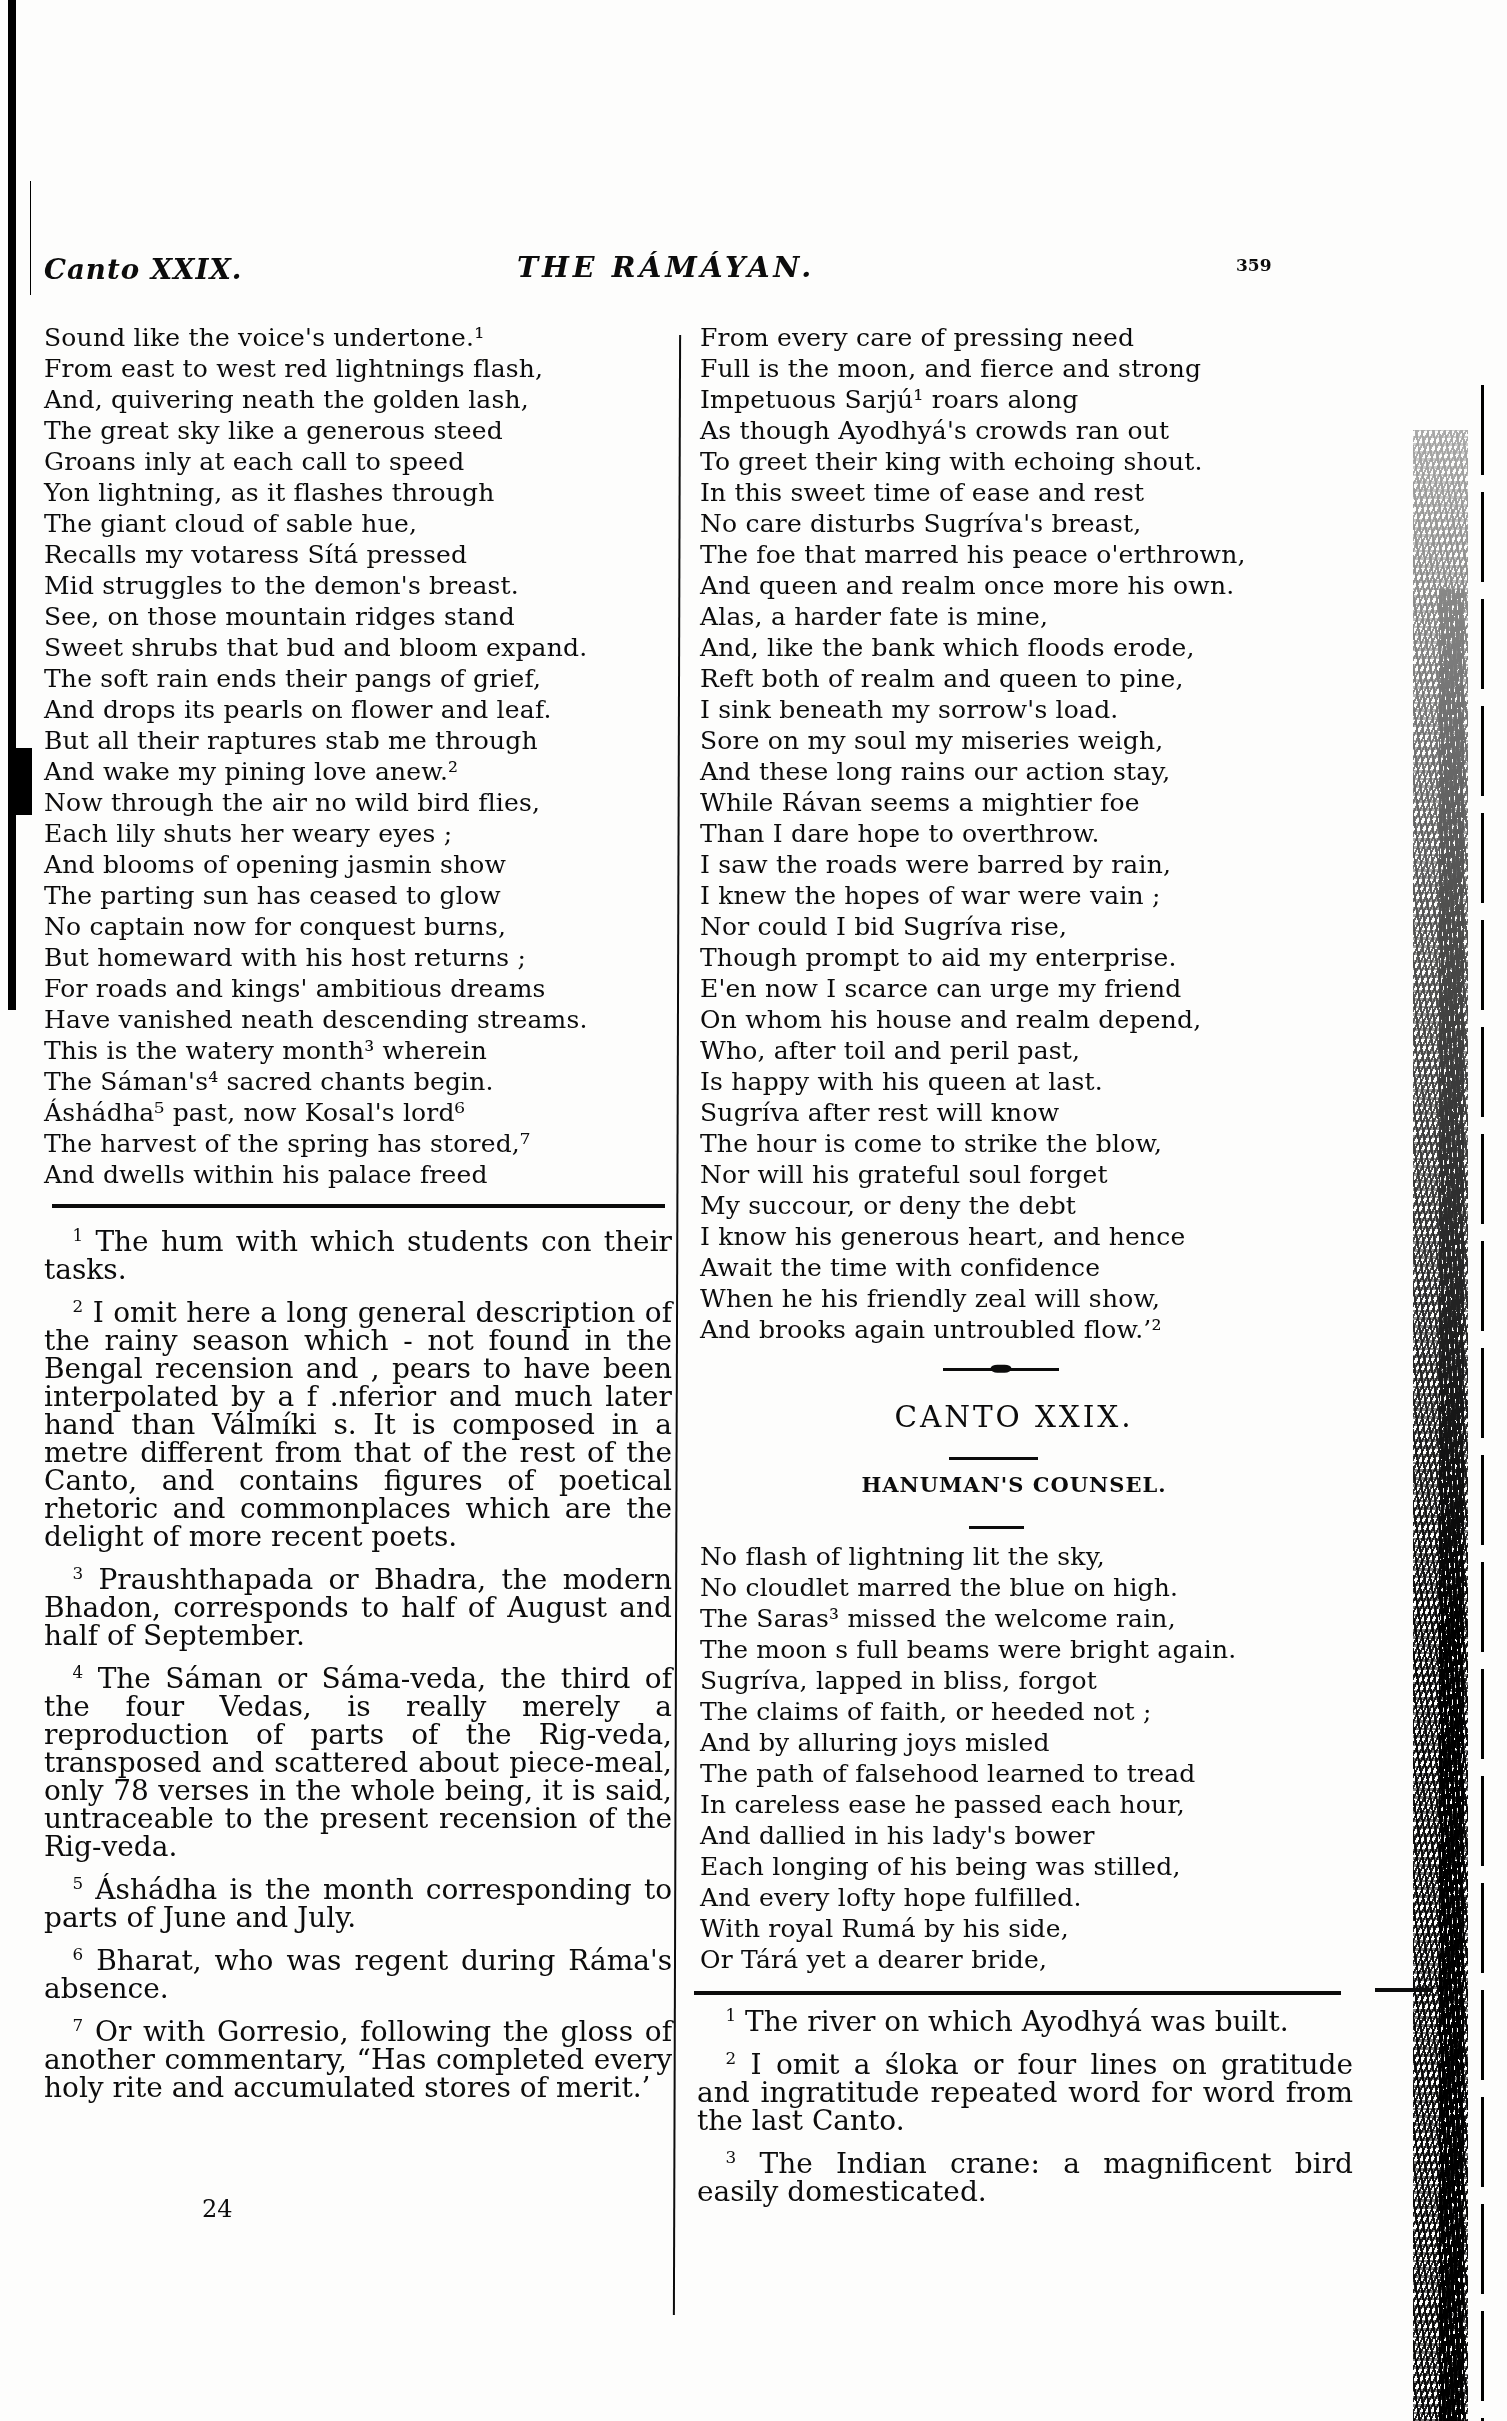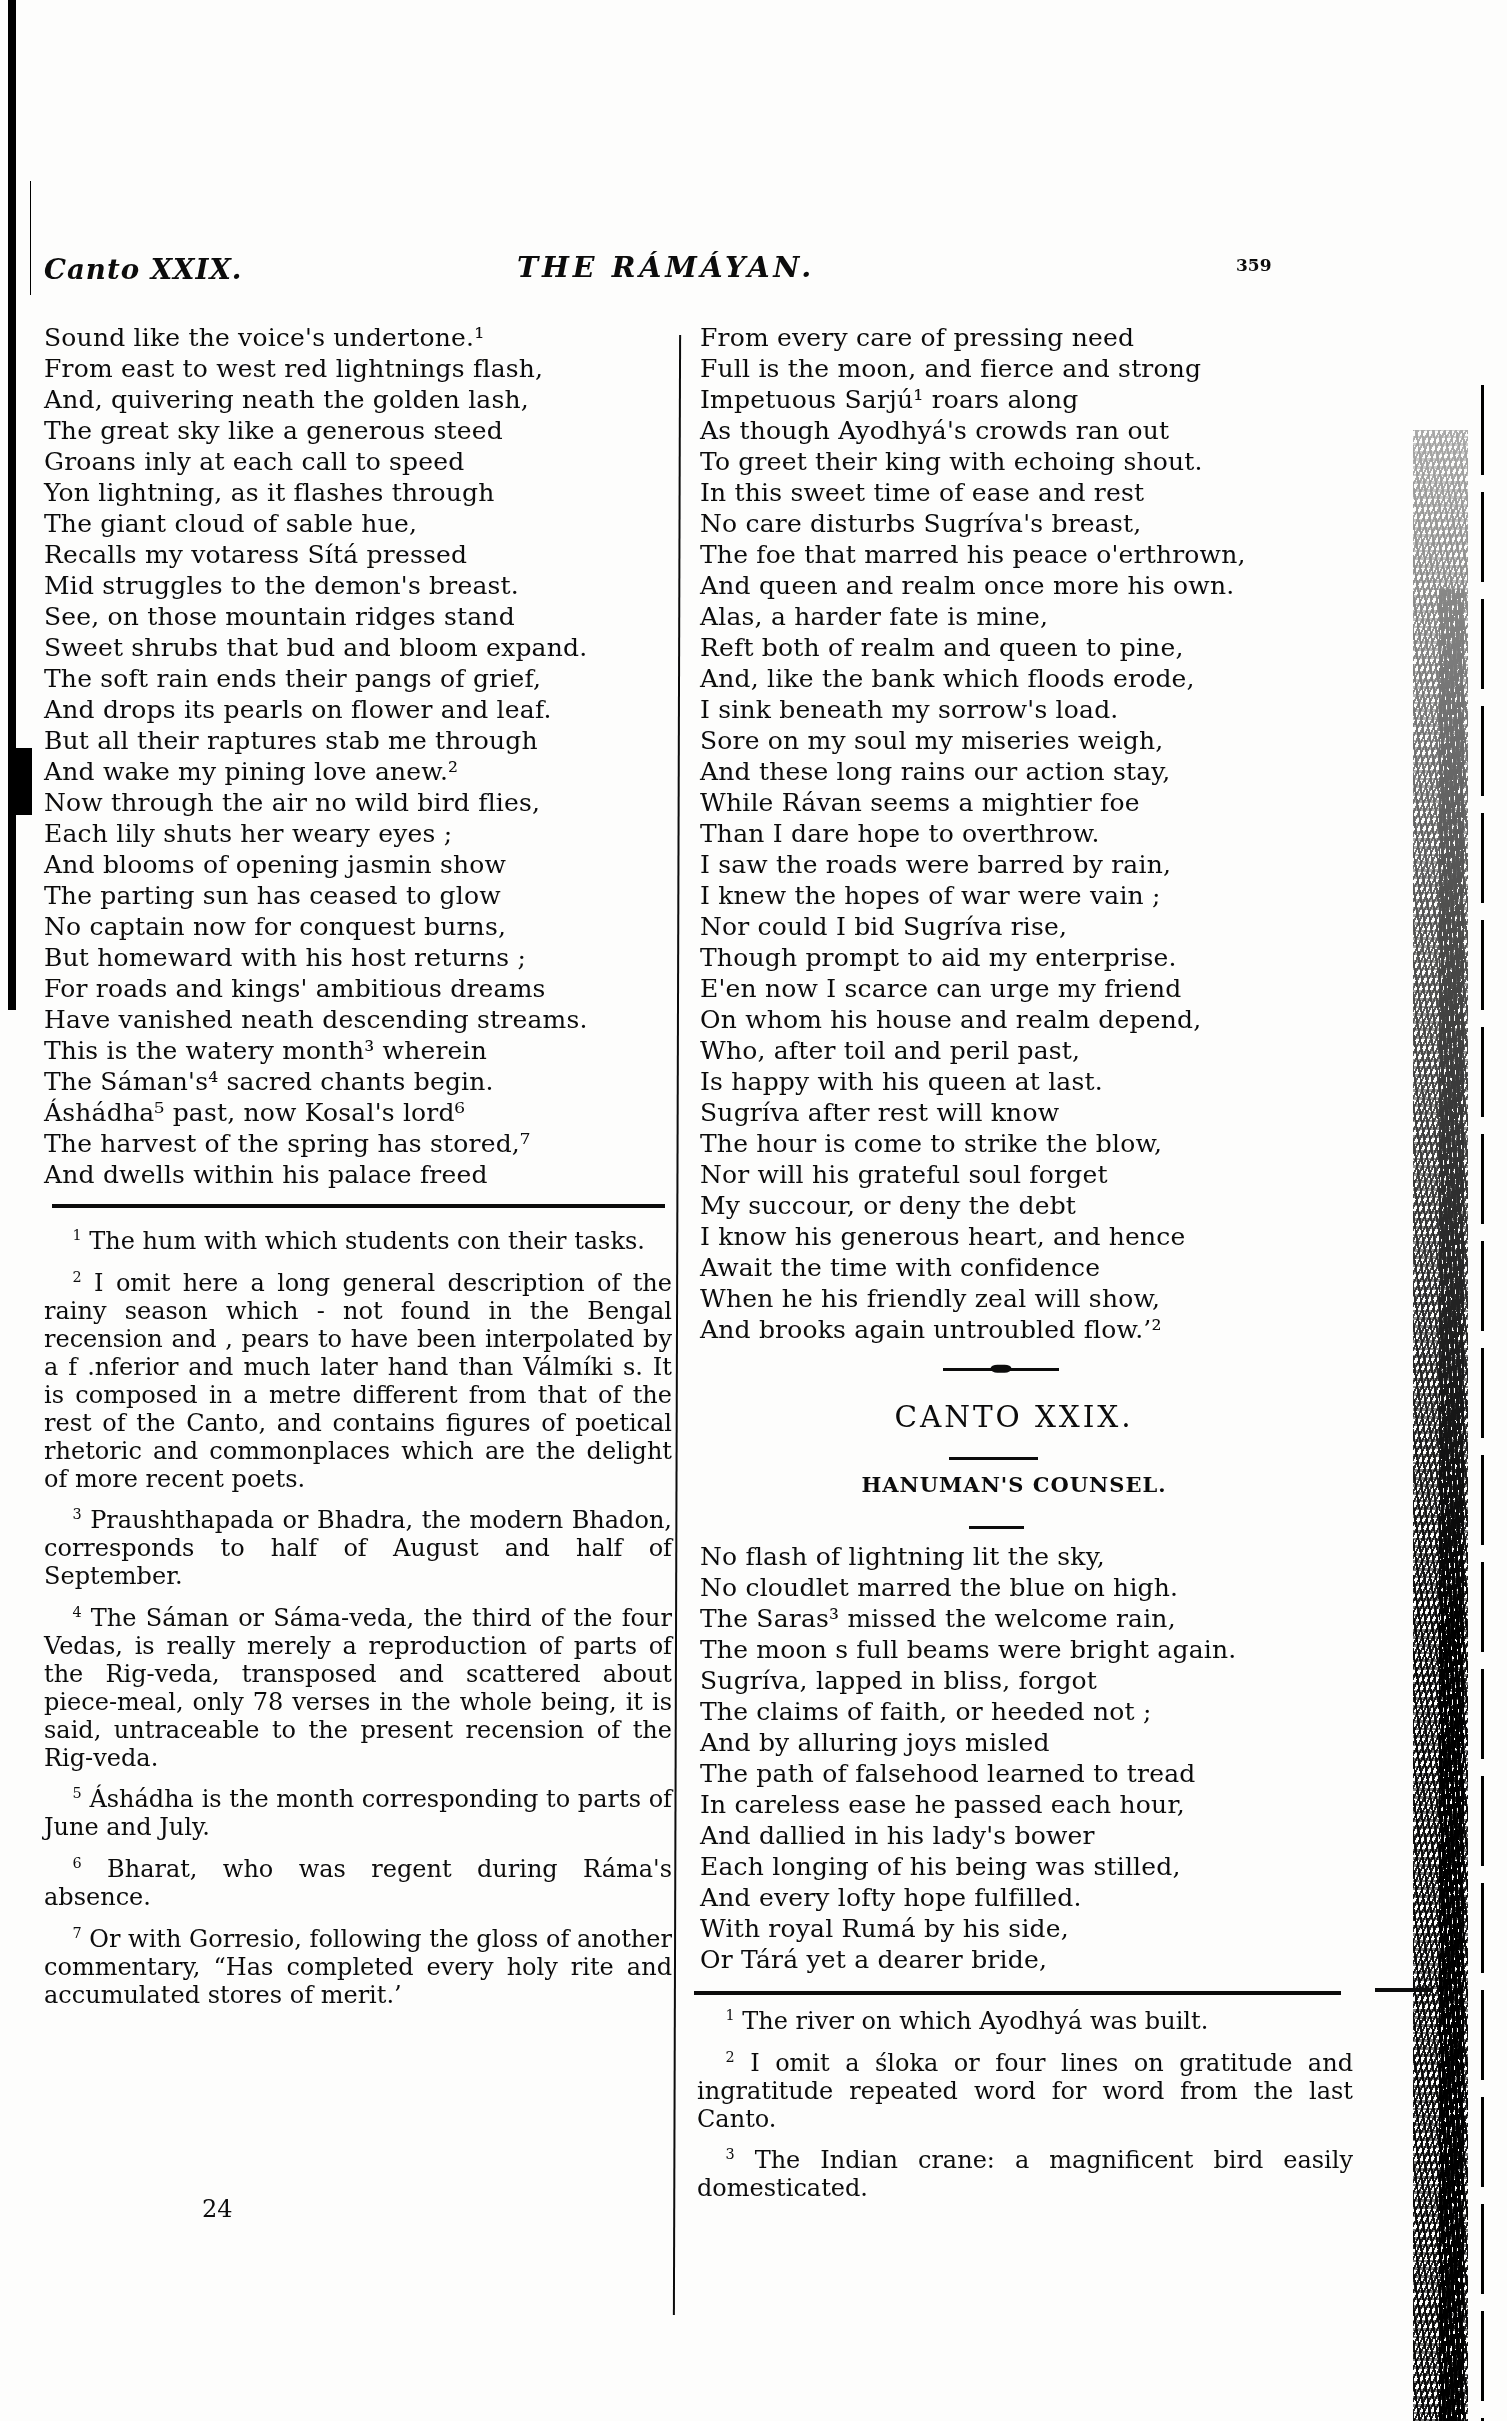--- a/index.html
+++ b/index.html
@@ -29,21 +29,21 @@
   .rule-canto{left:949px;top:1457px;width:89px;height:2.9px;}
   .rule-counsel{left:969px;top:1526px;width:55px;height:2.9px;}
   .col-divider{left:676px;top:335px;width:1.9px;height:1980px;transform:rotate(.18deg);}
   .ornament{position:absolute;left:943px;top:1364px;width:116px;height:9.5px;}
   .ornament .bar{position:absolute;top:3.8px;left:0;width:100%;height:2.9px;background:#0c0c0c;}
   .ornament .diamond{position:absolute;left:50%;top:50%;width:21px;height:8.6px;background:#0c0c0c;transform:translate(-50%,-50%);border-radius:50%/70%;}
   
   .canto-heading{position:absolute;left:700px;top:1400px;width:628px;text-align:center;font-size:29.5px;letter-spacing:2.9px;}
   .counsel-heading{position:absolute;left:700px;top:1472px;width:628px;text-align:center;font-size:21px;font-weight:700;letter-spacing:1px;}
   
-  .footnotes{position:absolute;font-size:24px;text-align:justify;}
+  .footnotes{position:absolute;font-size:28px;text-align:justify;}
   .footnotes-left{left:44px;top:1221px;width:628px;}
   .footnotes-right{left:697px;top:2001px;width:656px;}
   .footnote{margin:0 0 7.6px 0;line-height:28px;text-indent:28.5px;}
   .fn-marker{font-size:60%;}
   .sig-mark{position:absolute;left:202px;top:2195px;font-size:24px;}
   
   .left-bar{position:absolute;left:7.6px;top:0;width:8.6px;height:1010px;background:#000;}
   .left-blob{position:absolute;left:7.6px;top:748px;width:24px;height:67px;background:#000;}
   .left-thin-line{position:absolute;left:29.5px;top:181px;width:1.9px;height:114px;background:#000;}
   .scan-band{
@@ -137,22 +137,22 @@
 <div class="poem-line">From every care of pressing need</div>
     <div class="poem-line">Full is the moon, and fierce and strong</div>
     <div class="poem-line">Impetuous Sarjú¹ roars along</div>
     <div class="poem-line">As though Ayodhyá's crowds ran out</div>
     <div class="poem-line">To greet their king with echoing shout.</div>
     <div class="poem-line">In this sweet time of ease and rest</div>
     <div class="poem-line">No care disturbs Sugríva's breast,</div>
     <div class="poem-line">The foe that marred his peace o'erthrown,</div>
     <div class="poem-line">And queen and realm once more his own.</div>
     <div class="poem-line">Alas, a harder fate is mine,</div>
+    <div class="poem-line">And, like the bank which floods erode,</div>
     <div class="poem-line">Reft both of realm and queen to pine,</div>
-    <div class="poem-line">And, like the bank which floods erode,</div>
     <div class="poem-line">I sink beneath my sorrow's load.</div>
     <div class="poem-line">Sore on my soul my miseries weigh,</div>
     <div class="poem-line">And these long rains our action stay,</div>
     <div class="poem-line">While Rávan seems a mightier foe</div>
     <div class="poem-line">Than I dare hope to overthrow.</div>
     <div class="poem-line">I saw the roads were barred by rain,</div>
     <div class="poem-line">I knew the hopes of war were vain ;</div>
     <div class="poem-line">Nor could I bid Sugríva rise,</div>
     <div class="poem-line">Though prompt to aid my enterprise.</div>
     <div class="poem-line">E'en now I scarce can urge my friend</div>

